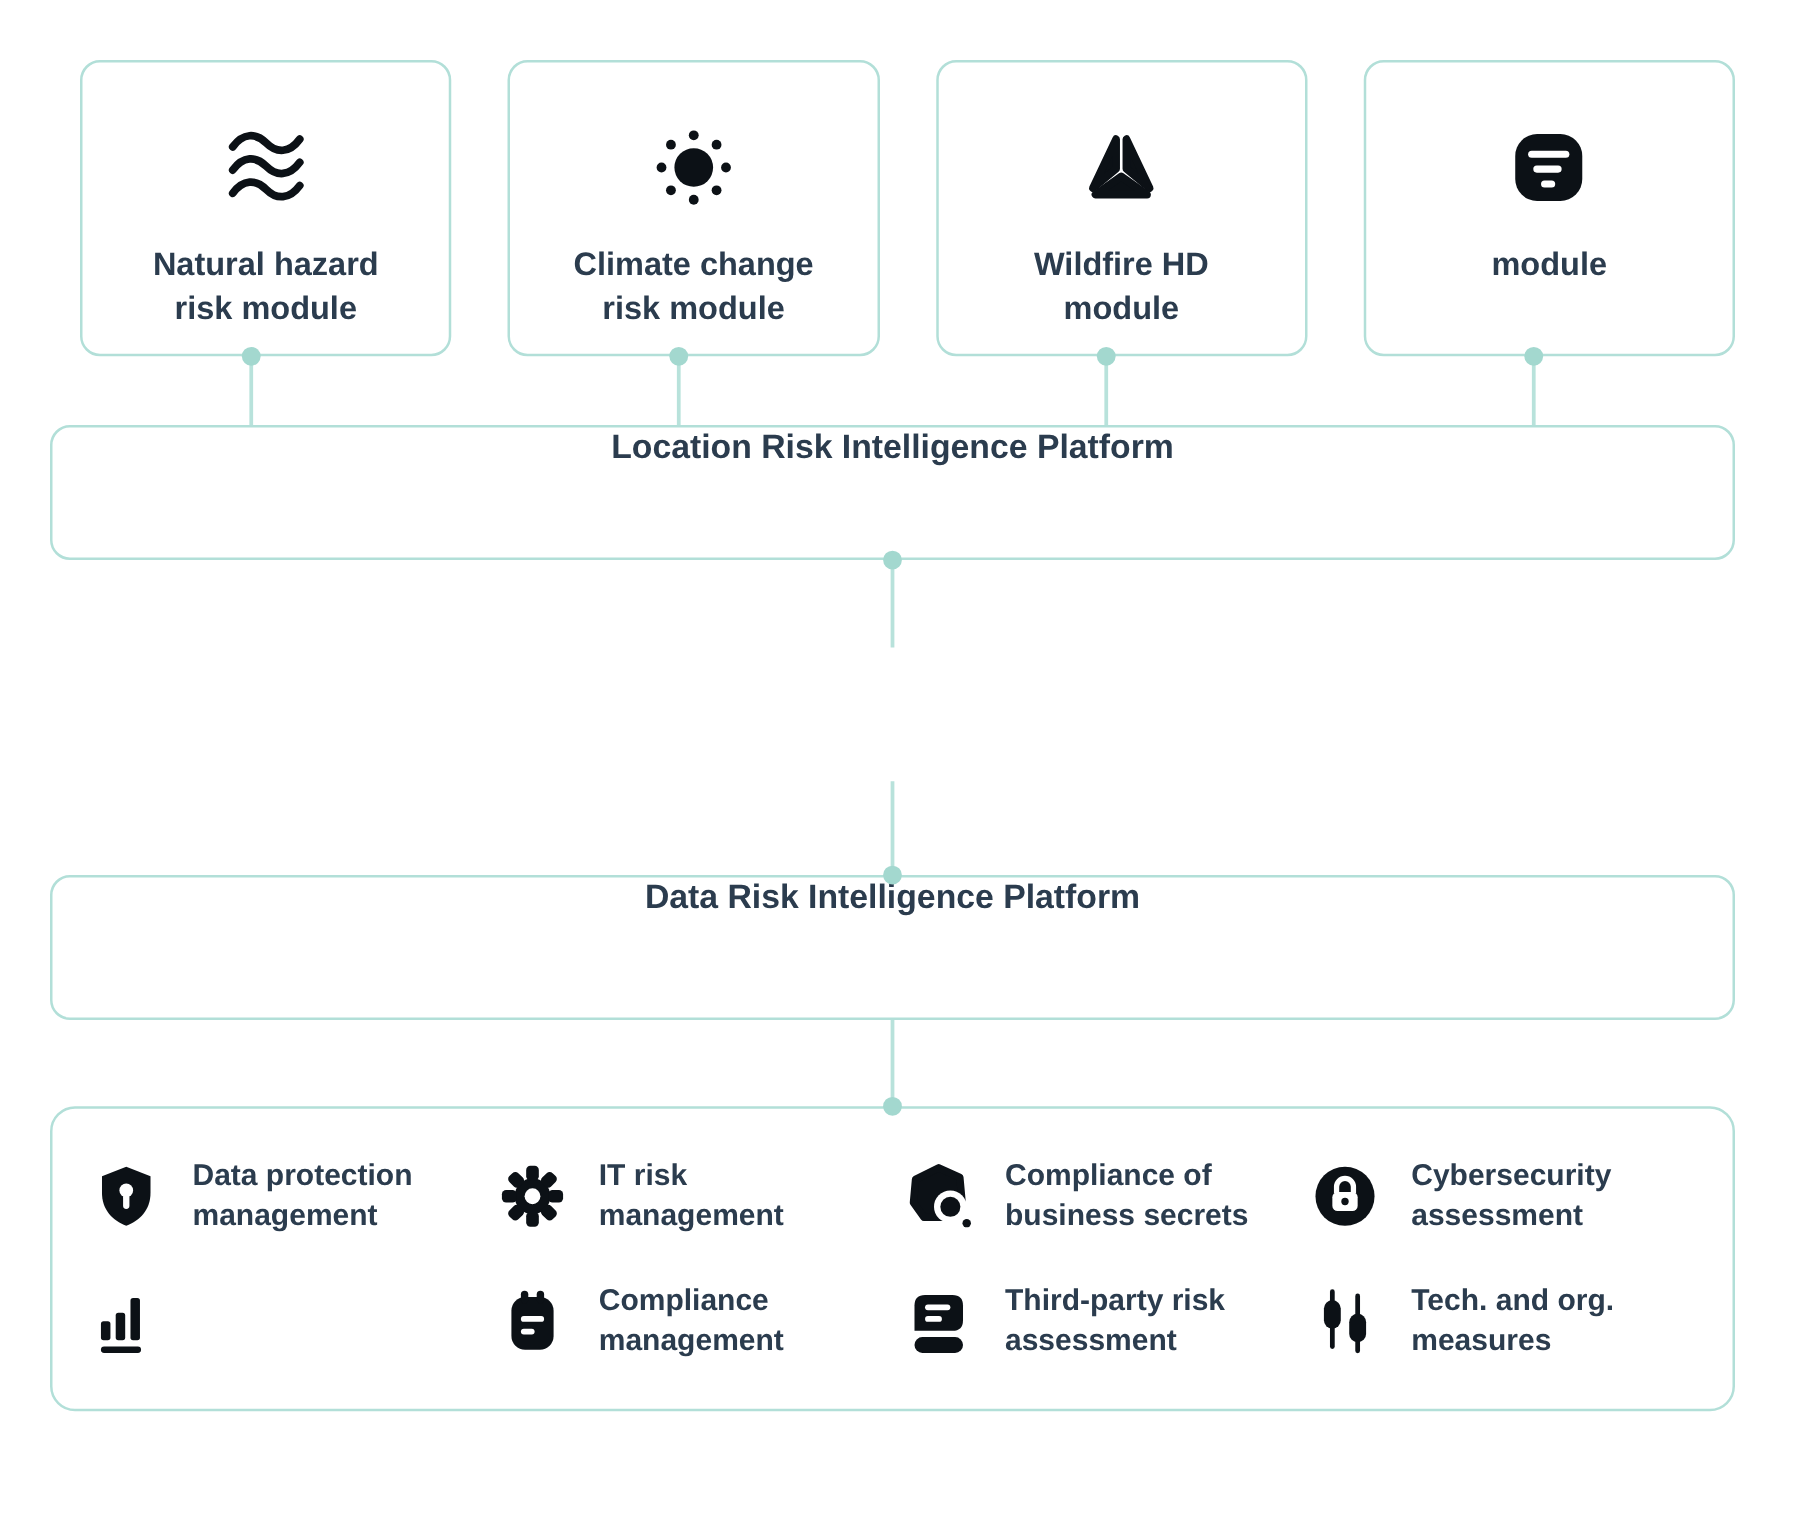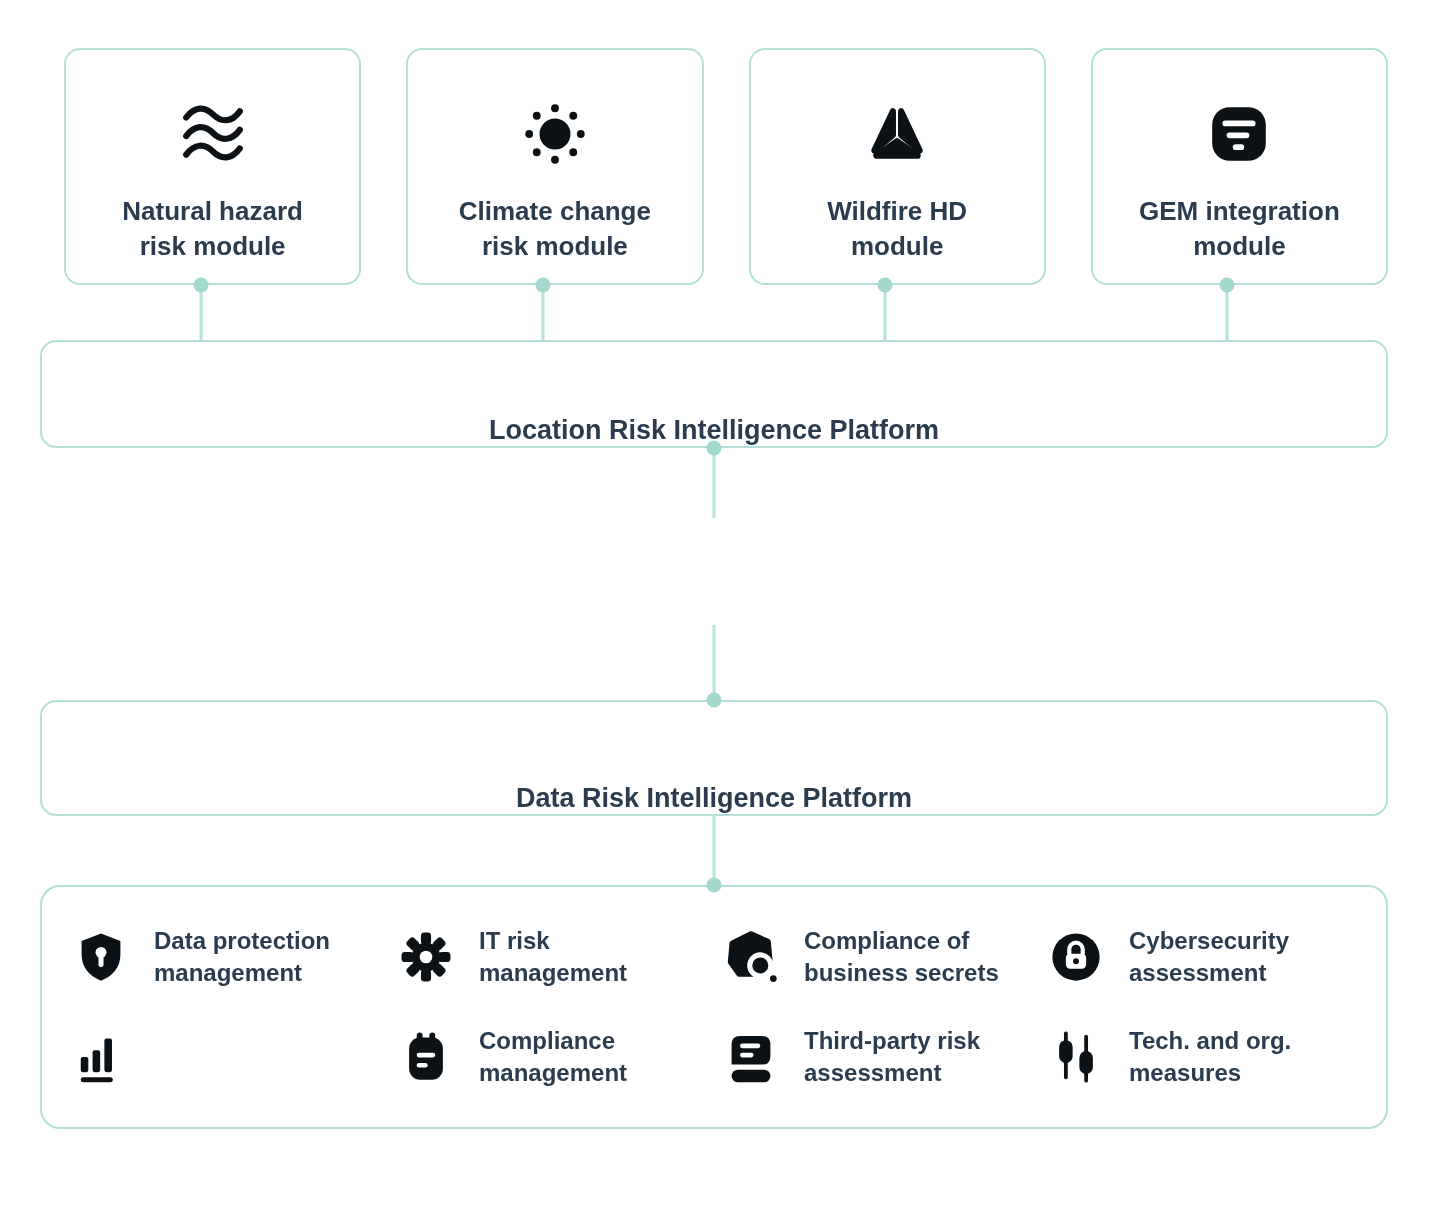--- a/index.html
+++ b/index.html
@@ -67,21 +67,21 @@
     z-index: 5;
   }
 
   
   .platform-bar {
     position: absolute;
     left: 40px;
     width: 1348px;
     border-radius: 16px;
     display: flex;
-    align-items: flex-end;
+    align-items: flex-start;
     justify-content: center;
     font-size: 27px;
     font-weight: 700;
     color: var(--text, #2b3c4e);
     z-index: 2;
   }
   .platform-bar.outlined {
     background: #ffffff;
     border: 2px solid var(--border, #b2dfd8);
   }
@@ -185,21 +185,20 @@
     <div class="module-card">
       <div class="module-icon">
         <svg viewBox="0 0 64 64">
           <rect x="6" y="6" width="52" height="52" rx="17" fill="#0c1116"></rect>
           <rect x="16" y="19" width="32" height="5.5" rx="2.75" fill="#ffffff"></rect>
           <rect x="20" y="30.5" width="22" height="5.5" rx="2.75" fill="#ffffff"></rect>
           <rect x="26" y="42" width="11" height="5.5" rx="2.75" fill="#ffffff"></rect>
         </svg>
       </div>
       <div class="module-label">
-        <span>GEM integration</span>
         <span>module</span>
       </div>
     </div>
   </div>
 
   <div class="v-line" style="left:200.6px; top:285px; height:55px;"></div>
   <div class="v-line" style="left:542.9px; top:285px; height:55px;"></div>
   <div class="v-line" style="left:885.1px; top:285px; height:55px;"></div>
   <div class="v-line" style="left:1227.4px; top:285px; height:55px;"></div>
   <div class="dot" style="left:200.6px; top:285px;"></div>

